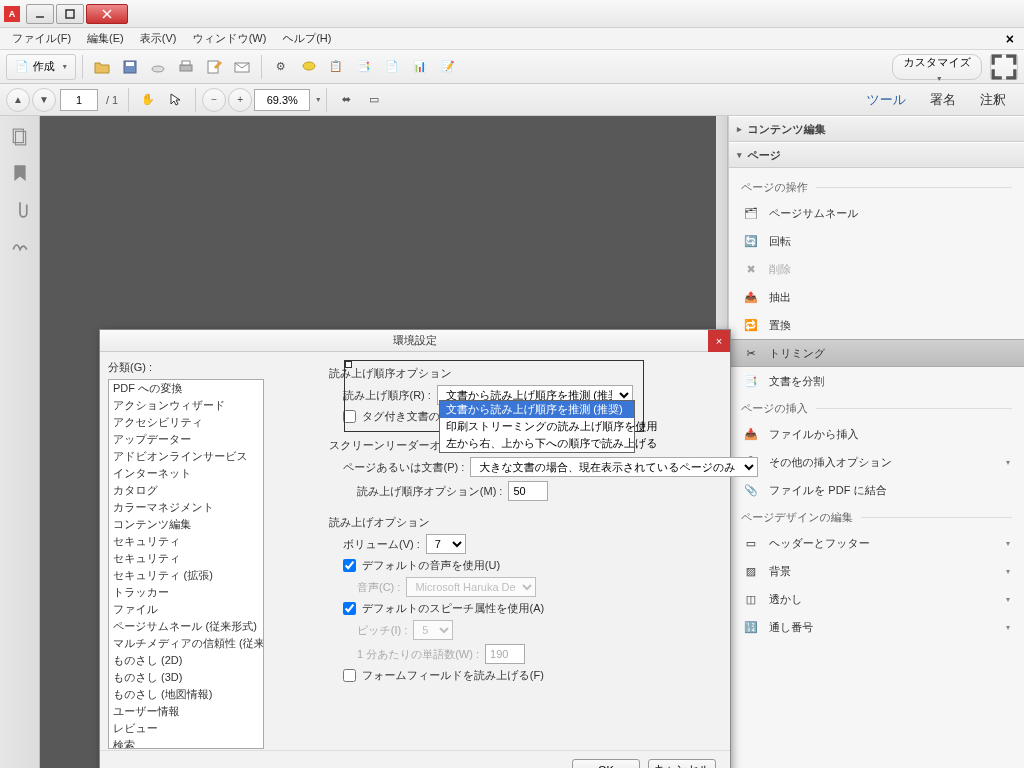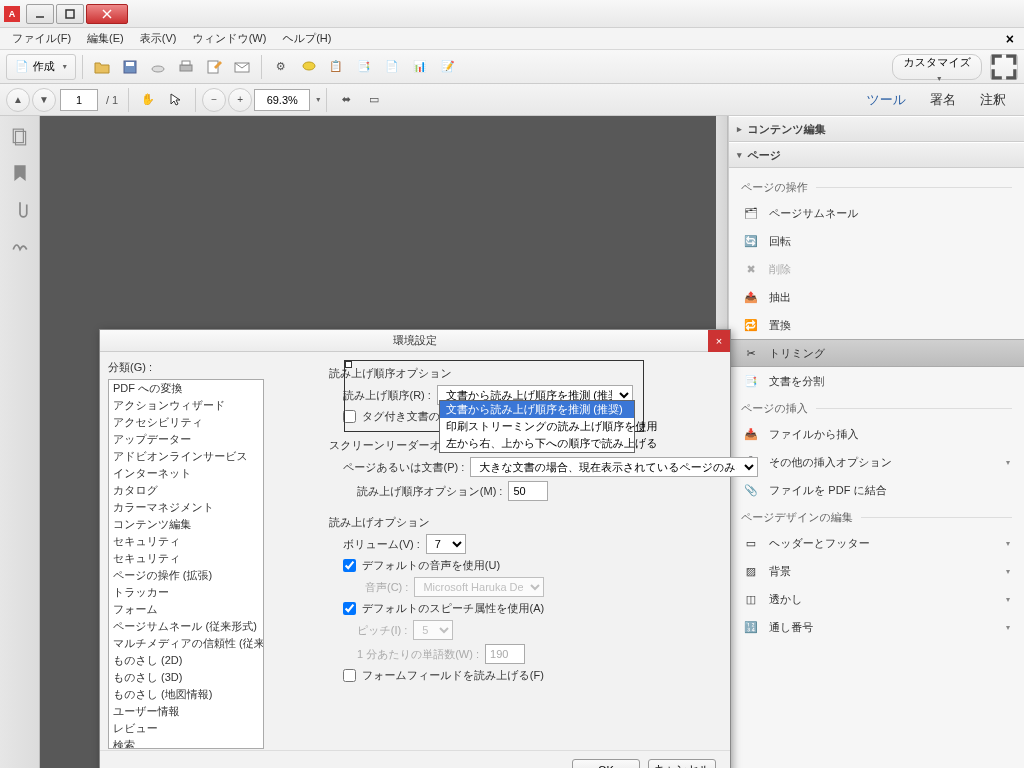--- a/index.html
+++ b/index.html
@@ -248,23 +248,23 @@
               <div>アクションウィザード</div>
               <div>アクセシビリティ</div>
               <div>アップデーター</div>
               <div>アドビオンラインサービス</div>
               <div>インターネット</div>
               <div>カタログ</div>
               <div>カラーマネジメント</div>
               <div>コンテンツ編集</div>
               <div>セキュリティ</div>
               <div>セキュリティ</div>
-              <div>ページの操作 (拡張)</div>
+              <div>セキュリティ (拡張)</div>
               <div>トラッカー</div>
-              <div>フォーム</div>
+              <div>ファイル</div>
               <div>ページサムネール (従来形式)</div>
               <div>マルチメディアの信頼性 (従来形式)</div>
               <div>ものさし (2D)</div>
               <div>ものさし (3D)</div>
               <div>ものさし (地図情報)</div>
               <div>ユーザー情報</div>
               <div>レビュー</div>
               <div>検索</div>
             </div>
         </div>
@@ -291,21 +291,21 @@
 
           <div class="section-label" style="margin-top:14px">読み上げオプション</div>
           <div class="form-row">
             <label>ボリューム(V) :</label>
             <select style="width:40px"><option>7</option></select>
           </div>
           <div class="form-row">
             <input type="checkbox" checked="" style="">
             <label>デフォルトの音声を使用(U)</label>
           </div>
-          <div class="form-row disabled" style="margin-left:36px">
+          <div class="form-row disabled" style="margin-left:28px">
             <label>音声(C) :</label>
             <select style="width:130px;color:#aaa" disabled=""><option>Microsoft Haruka Deskt</option></select>
           </div>
           <div class="form-row">
             <input type="checkbox" checked="" style="">
             <label>デフォルトのスピーチ属性を使用(A)</label>
           </div>
           <div class="form-row disabled" style="margin-left:28px">
             <label>ピッチ(I) :</label>
             <select style="width:40px;color:#aaa" disabled=""><option>5</option></select>

